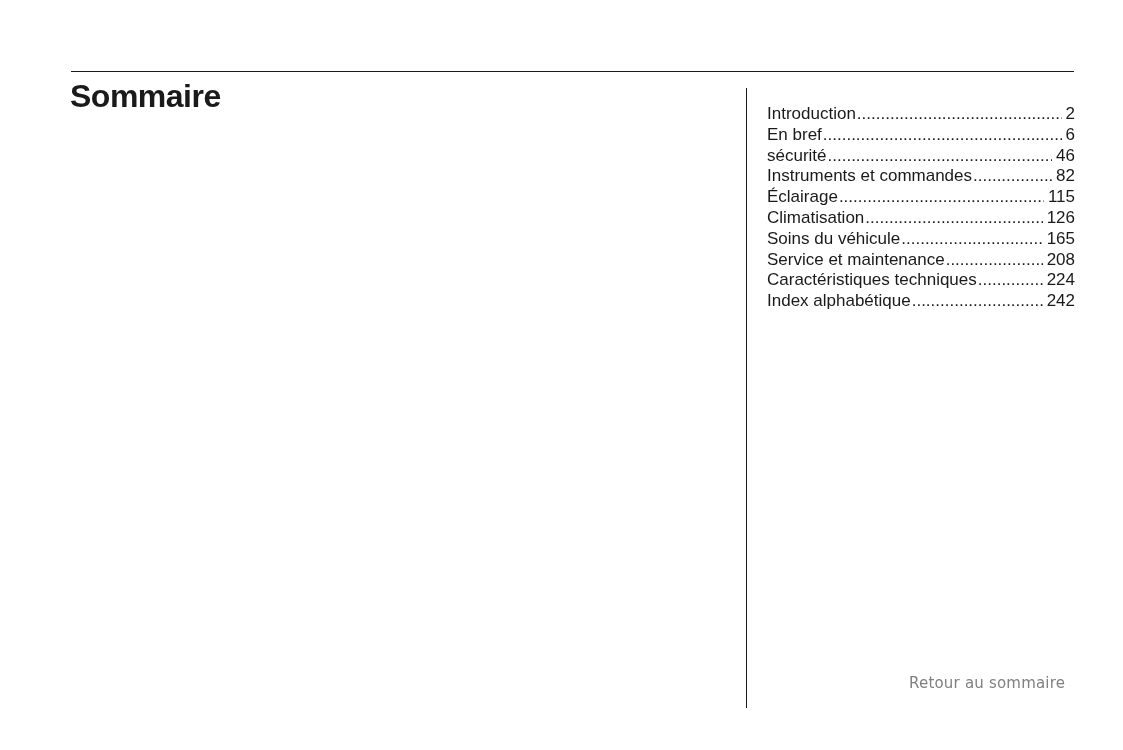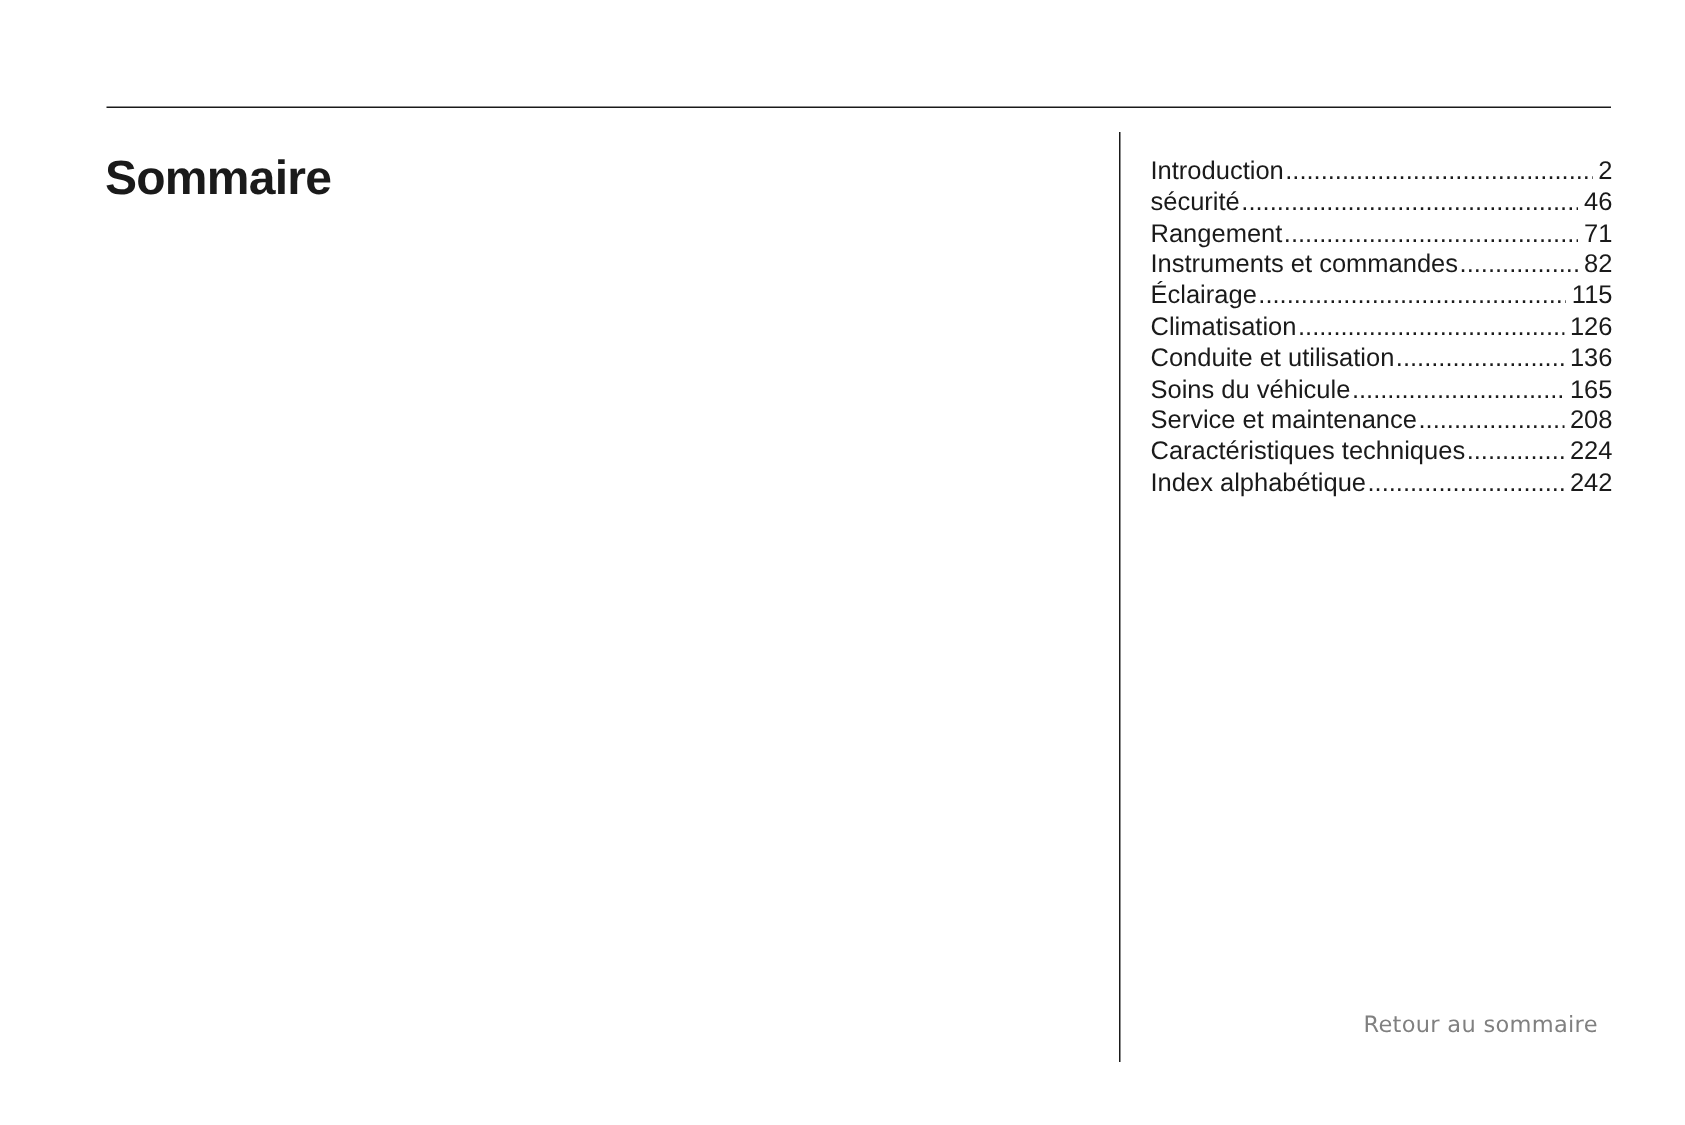--- a/index.html
+++ b/index.html
@@ -19,21 +19,21 @@
       position: absolute;
       left: 71px;
       top: 71px;
       width: 1003px;
       height: 1px;
       background: #1a1a1a;
     }
     .title {
       position: absolute;
       left: 70px;
-      top: 98px;
+      top: 76px;
       font-size: 32px;
       font-weight: bold;
       letter-spacing: -0.5px;
       color: #1a1a1a;
       margin: 0;
       line-height: 40px;
     }
     .vrule {
       position: absolute;
       left: 746px;
@@ -103,30 +103,30 @@
 <nav class="toc">
   <a class="toc-entry">
     <div class="toc-line">
       <span class="toc-label">Introduction</span>
       <span class="toc-leader"></span>
       <span class="toc-page">2</span>
     </div>
   </a>
   <a class="toc-entry">
     <div class="toc-line">
-      <span class="toc-label">sécurité</span>
+      <span class="toc-label">En bref</span>
       <span class="toc-leader"></span>
-      <span class="toc-page">46</span>
+      <span class="toc-page">6</span>
     </div>
   </a>
   <a class="toc-entry">
     <div class="toc-line">
-      <span class="toc-label">Rangement</span>
+      <span class="toc-label">sécurité</span>
       <span class="toc-leader"></span>
-      <span class="toc-page">71</span>
+      <span class="toc-page">46</span>
     </div>
   </a>
   <a class="toc-entry">
     <div class="toc-line">
       <span class="toc-label">Instruments et commandes</span>
       <span class="toc-leader"></span>
       <span class="toc-page">82</span>
     </div>
   </a>
   <a class="toc-entry">
@@ -134,27 +134,20 @@
       <span class="toc-label">Éclairage</span>
       <span class="toc-leader"></span>
       <span class="toc-page">115</span>
     </div>
   </a>
   <a class="toc-entry">
     <div class="toc-line">
       <span class="toc-label">Climatisation</span>
       <span class="toc-leader"></span>
       <span class="toc-page">126</span>
-    </div>
-  </a>
-  <a class="toc-entry">
-    <div class="toc-line">
-      <span class="toc-label">Conduite et utilisation</span>
-      <span class="toc-leader"></span>
-      <span class="toc-page">136</span>
     </div>
   </a>
   <a class="toc-entry">
     <div class="toc-line">
       <span class="toc-label">Soins du véhicule</span>
       <span class="toc-leader"></span>
       <span class="toc-page">165</span>
     </div>
   </a>
   <a class="toc-entry">

